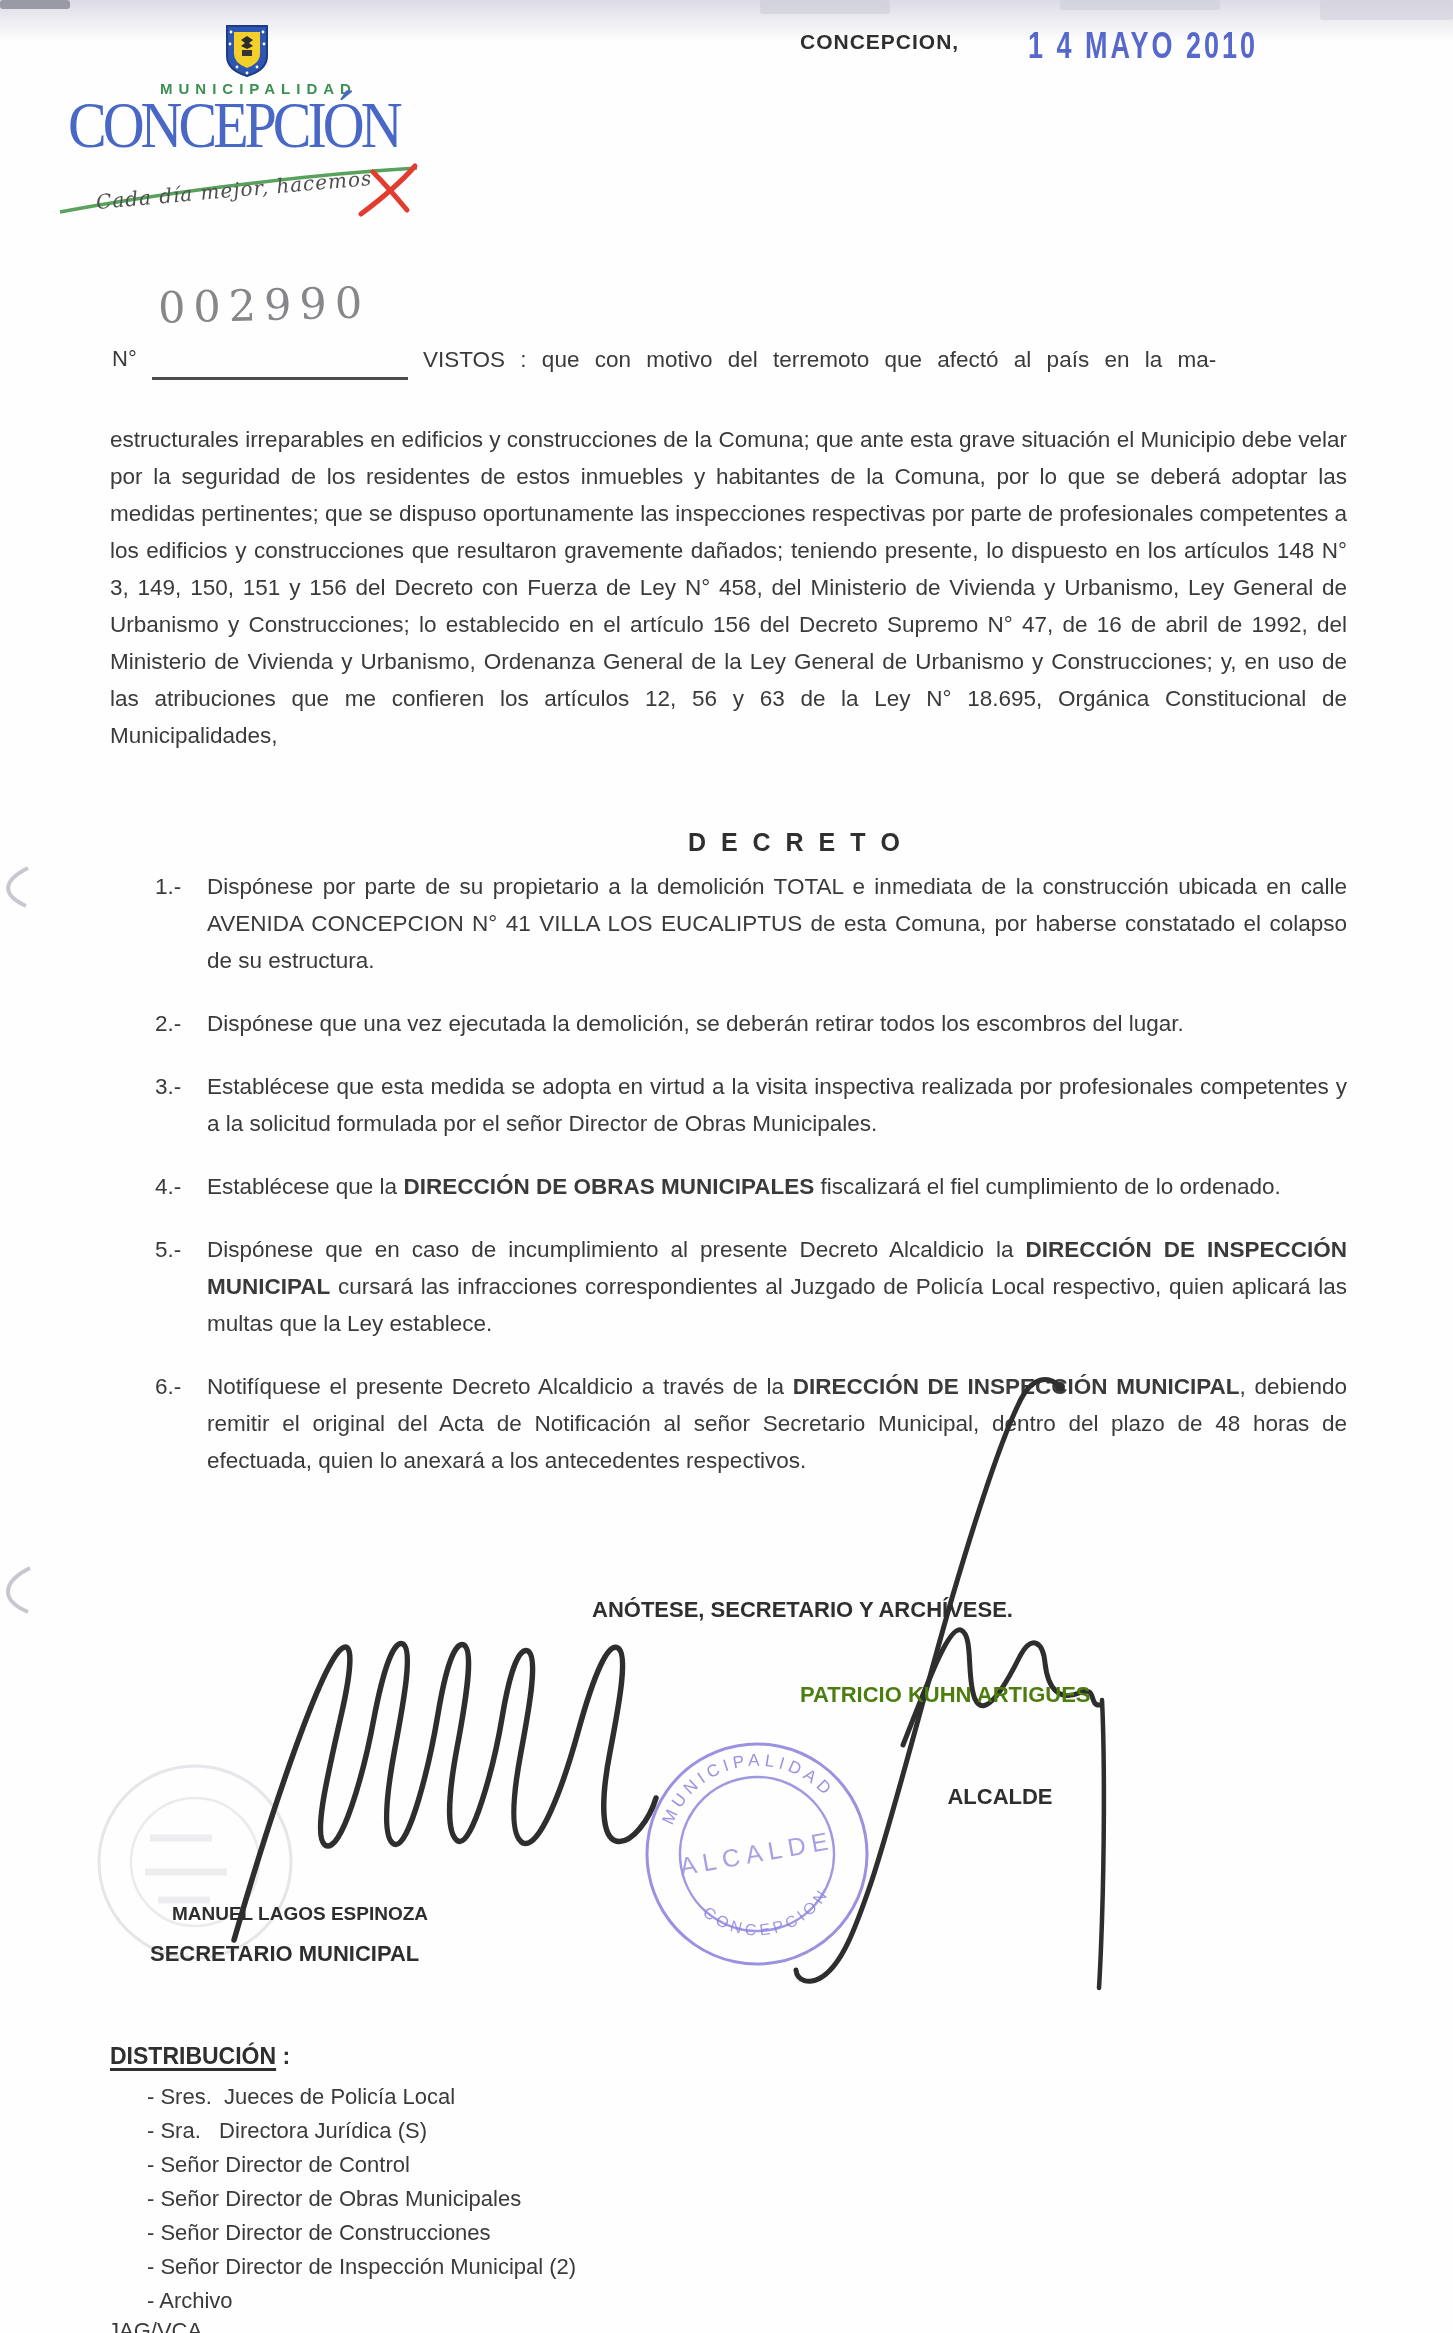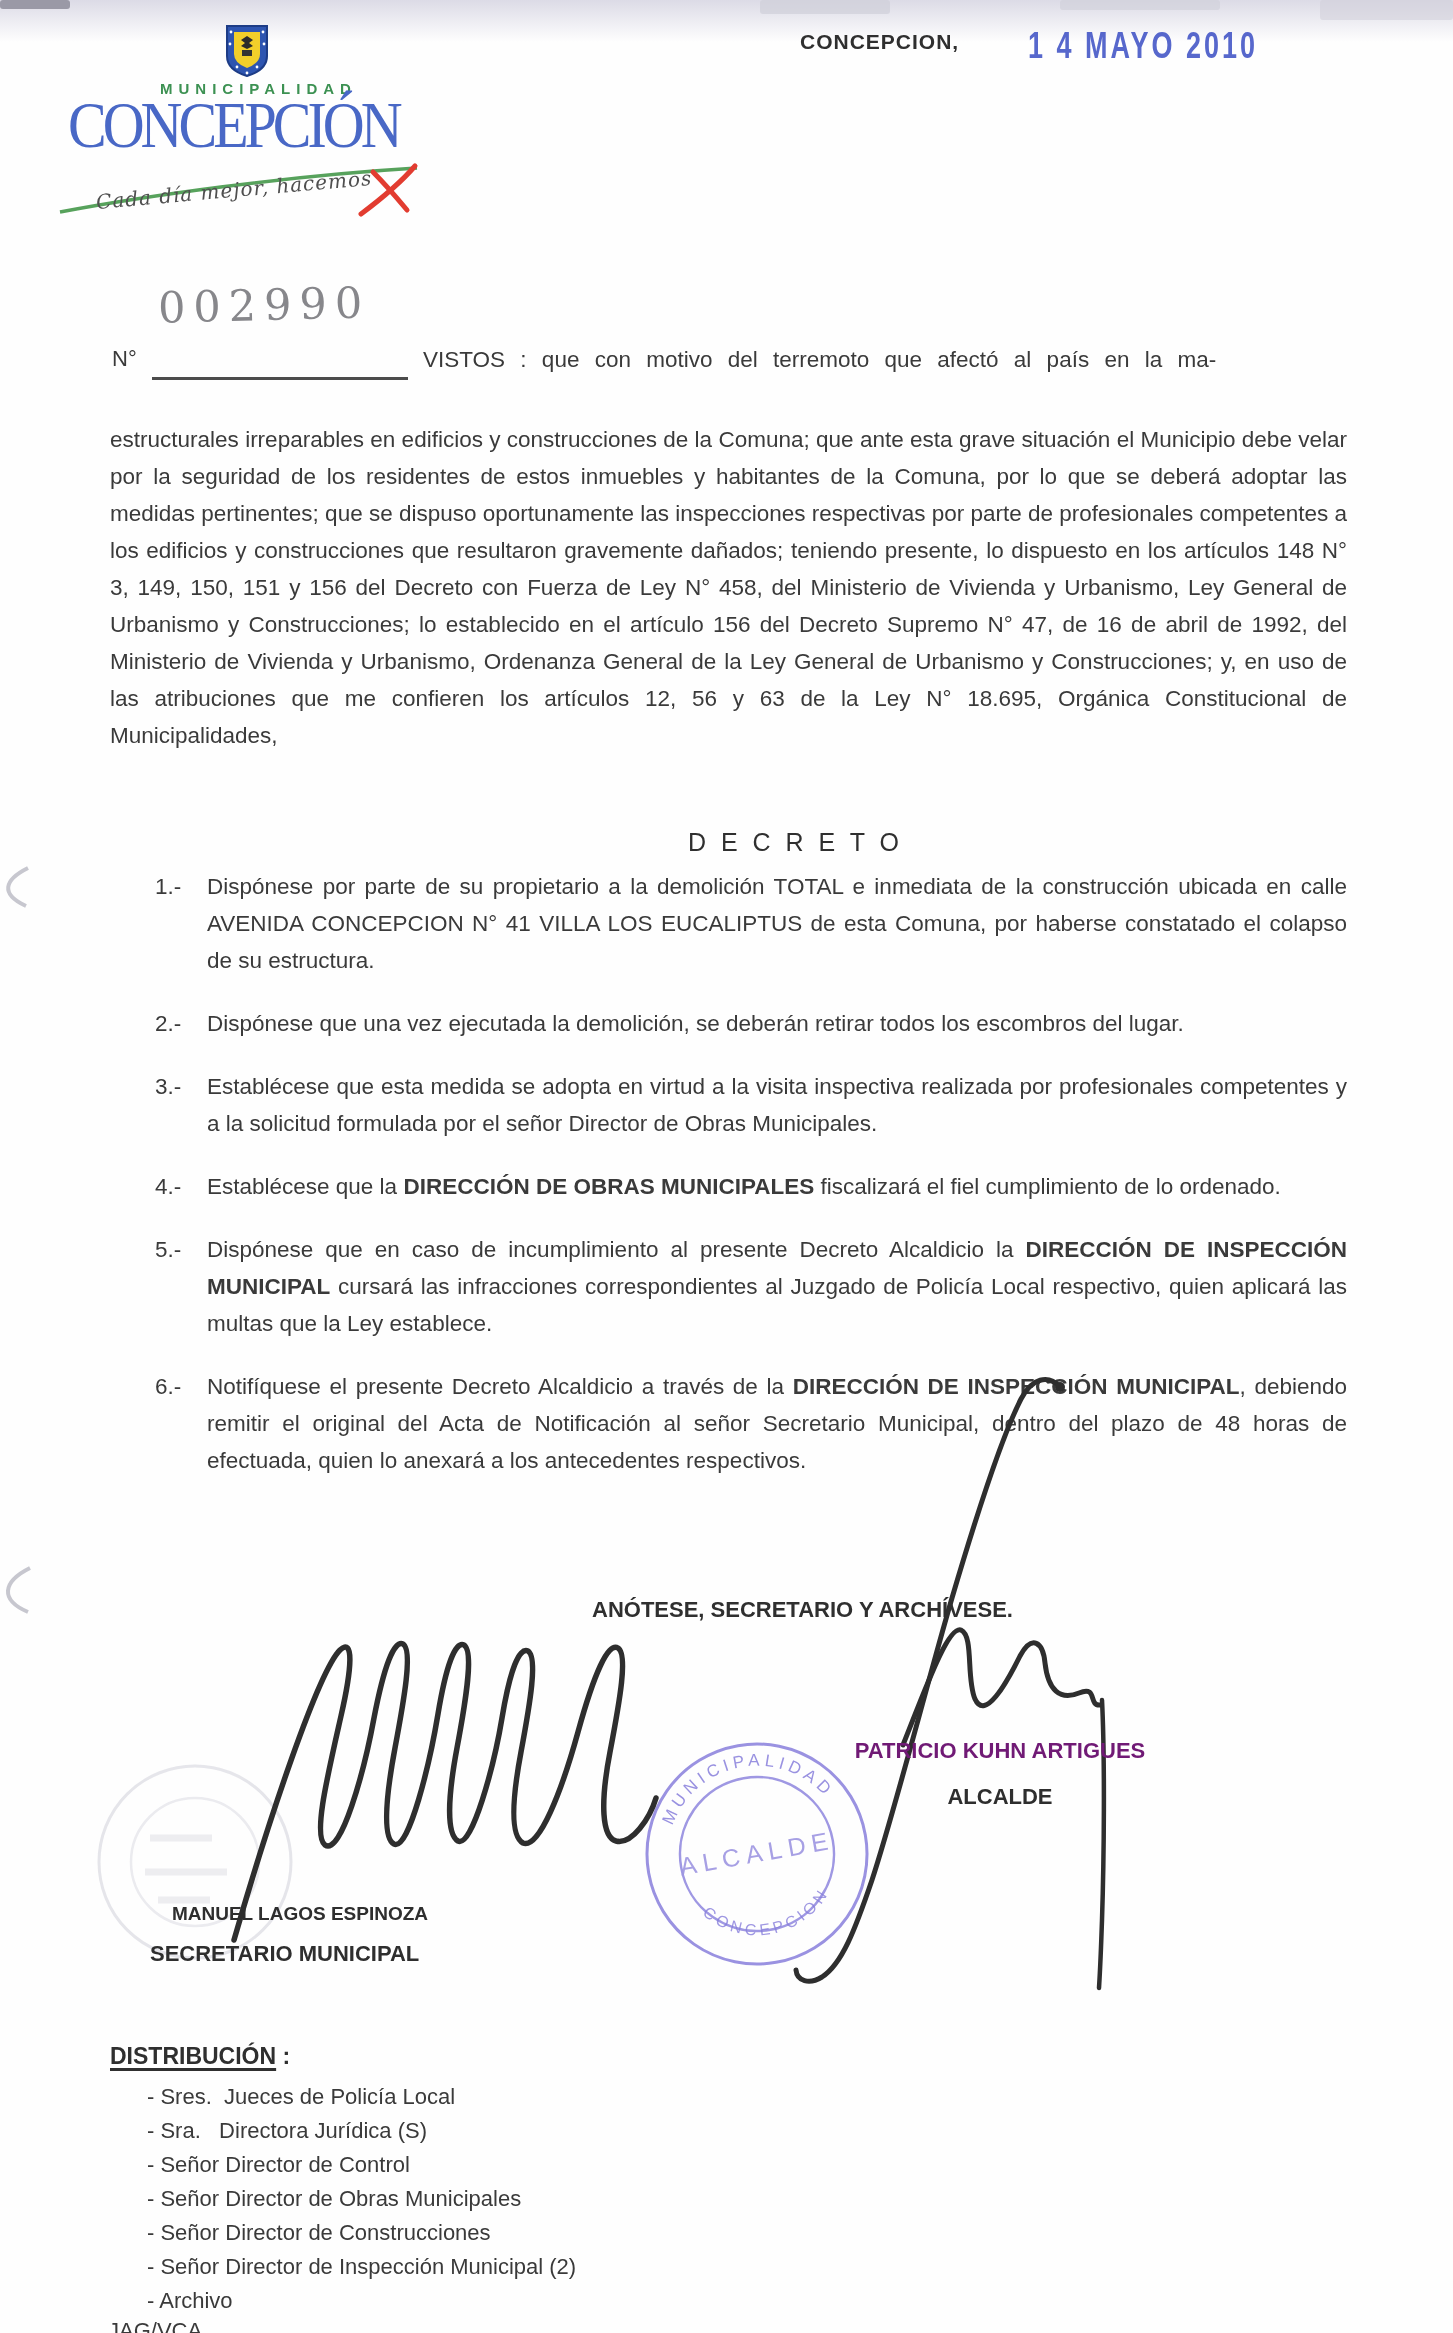--- a/index.html
+++ b/index.html
@@ -21,29 +21,29 @@
   .place{left:800px;top:30px;font-size:21px;font-weight:bold;letter-spacing:1px;color:#2f2f2f;}
   .datestamp{left:1028px;top:26px;font-size:27px;letter-spacing:3px;color:#3b4ec4;transform:scaleY(1.35);transform-origin:left top;font-weight:bold;opacity:.85;}
   
   .numstamp{left:158px;top:280px;font-size:43px;letter-spacing:8px;color:#77777c;font-family:"DejaVu Serif",serif;transform:rotate(-1.5deg);opacity:.88;}
   .numlabel{left:112px;top:346px;font-size:22px;}
   .numline{left:152px;top:377px;width:256px;border-bottom:3px solid #4c4c4c;}
   
   .line1{left:423px;top:347px;width:925px;font-size:22.5px;word-spacing:9px;}
   .line2{left:405px;top:384px;font-size:22.5px;word-spacing:2px;}
   .vbody{left:110px;top:421px;width:1237px;font-size:22.5px;line-height:37px;text-align:justify;}
-  .decreto{left:688px;top:828px;font-size:25px;font-weight:normal;letter-spacing:4px;color:#2f2f2f;}
+  .decreto{left:688px;top:828px;font-size:25px;font-weight:bold;letter-spacing:4px;color:#2f2f2f;}
   .items{left:155px;top:868px;width:1192px;}
   .ditem{display:flex;margin-bottom:26px;font-size:22.5px;line-height:37px;}
   .dnum{width:52px;flex:0 0 52px;}
   .dtext{flex:1;text-align:justify;}
   .b{font-weight:bold;}
   .closing{left:592px;top:1597px;font-size:22px;font-weight:bold;color:#2f2f2f;}
   
-  .alc-name{left:800px;top:1738px;width:400px;text-align:center;font-size:22px;font-weight:bold;color:#701a75;}
+  .alc-name{left:800px;top:1682px;width:400px;font-size:22px;font-weight:bold;color:#4d7c0f;}
   .alc-title{left:800px;top:1784px;width:400px;text-align:center;font-size:22px;font-weight:bold;color:#2e2e2e;}
   .sec-name{left:150px;top:1903px;width:300px;text-align:center;font-size:19px;font-weight:bold;color:#2e2e2e;}
   .sec-title{left:150px;top:1941px;width:300px;font-size:22px;font-weight:bold;color:#2e2e2e;}
   
   .dist-head{left:110px;top:2043px;font-size:23px;font-weight:bold;color:#2f2f2f;}
   .dist-head .ul{text-decoration:underline;text-decoration-thickness:2.5px;text-underline-offset:4px;}
   .dist-list{left:110px;top:2080px;font-size:22px;margin-left:37px;}
   .dist-line{line-height:34px;white-space:pre-wrap;}
   .initials{left:108px;top:2318px;font-size:22px;}
   svg{display:block;}

